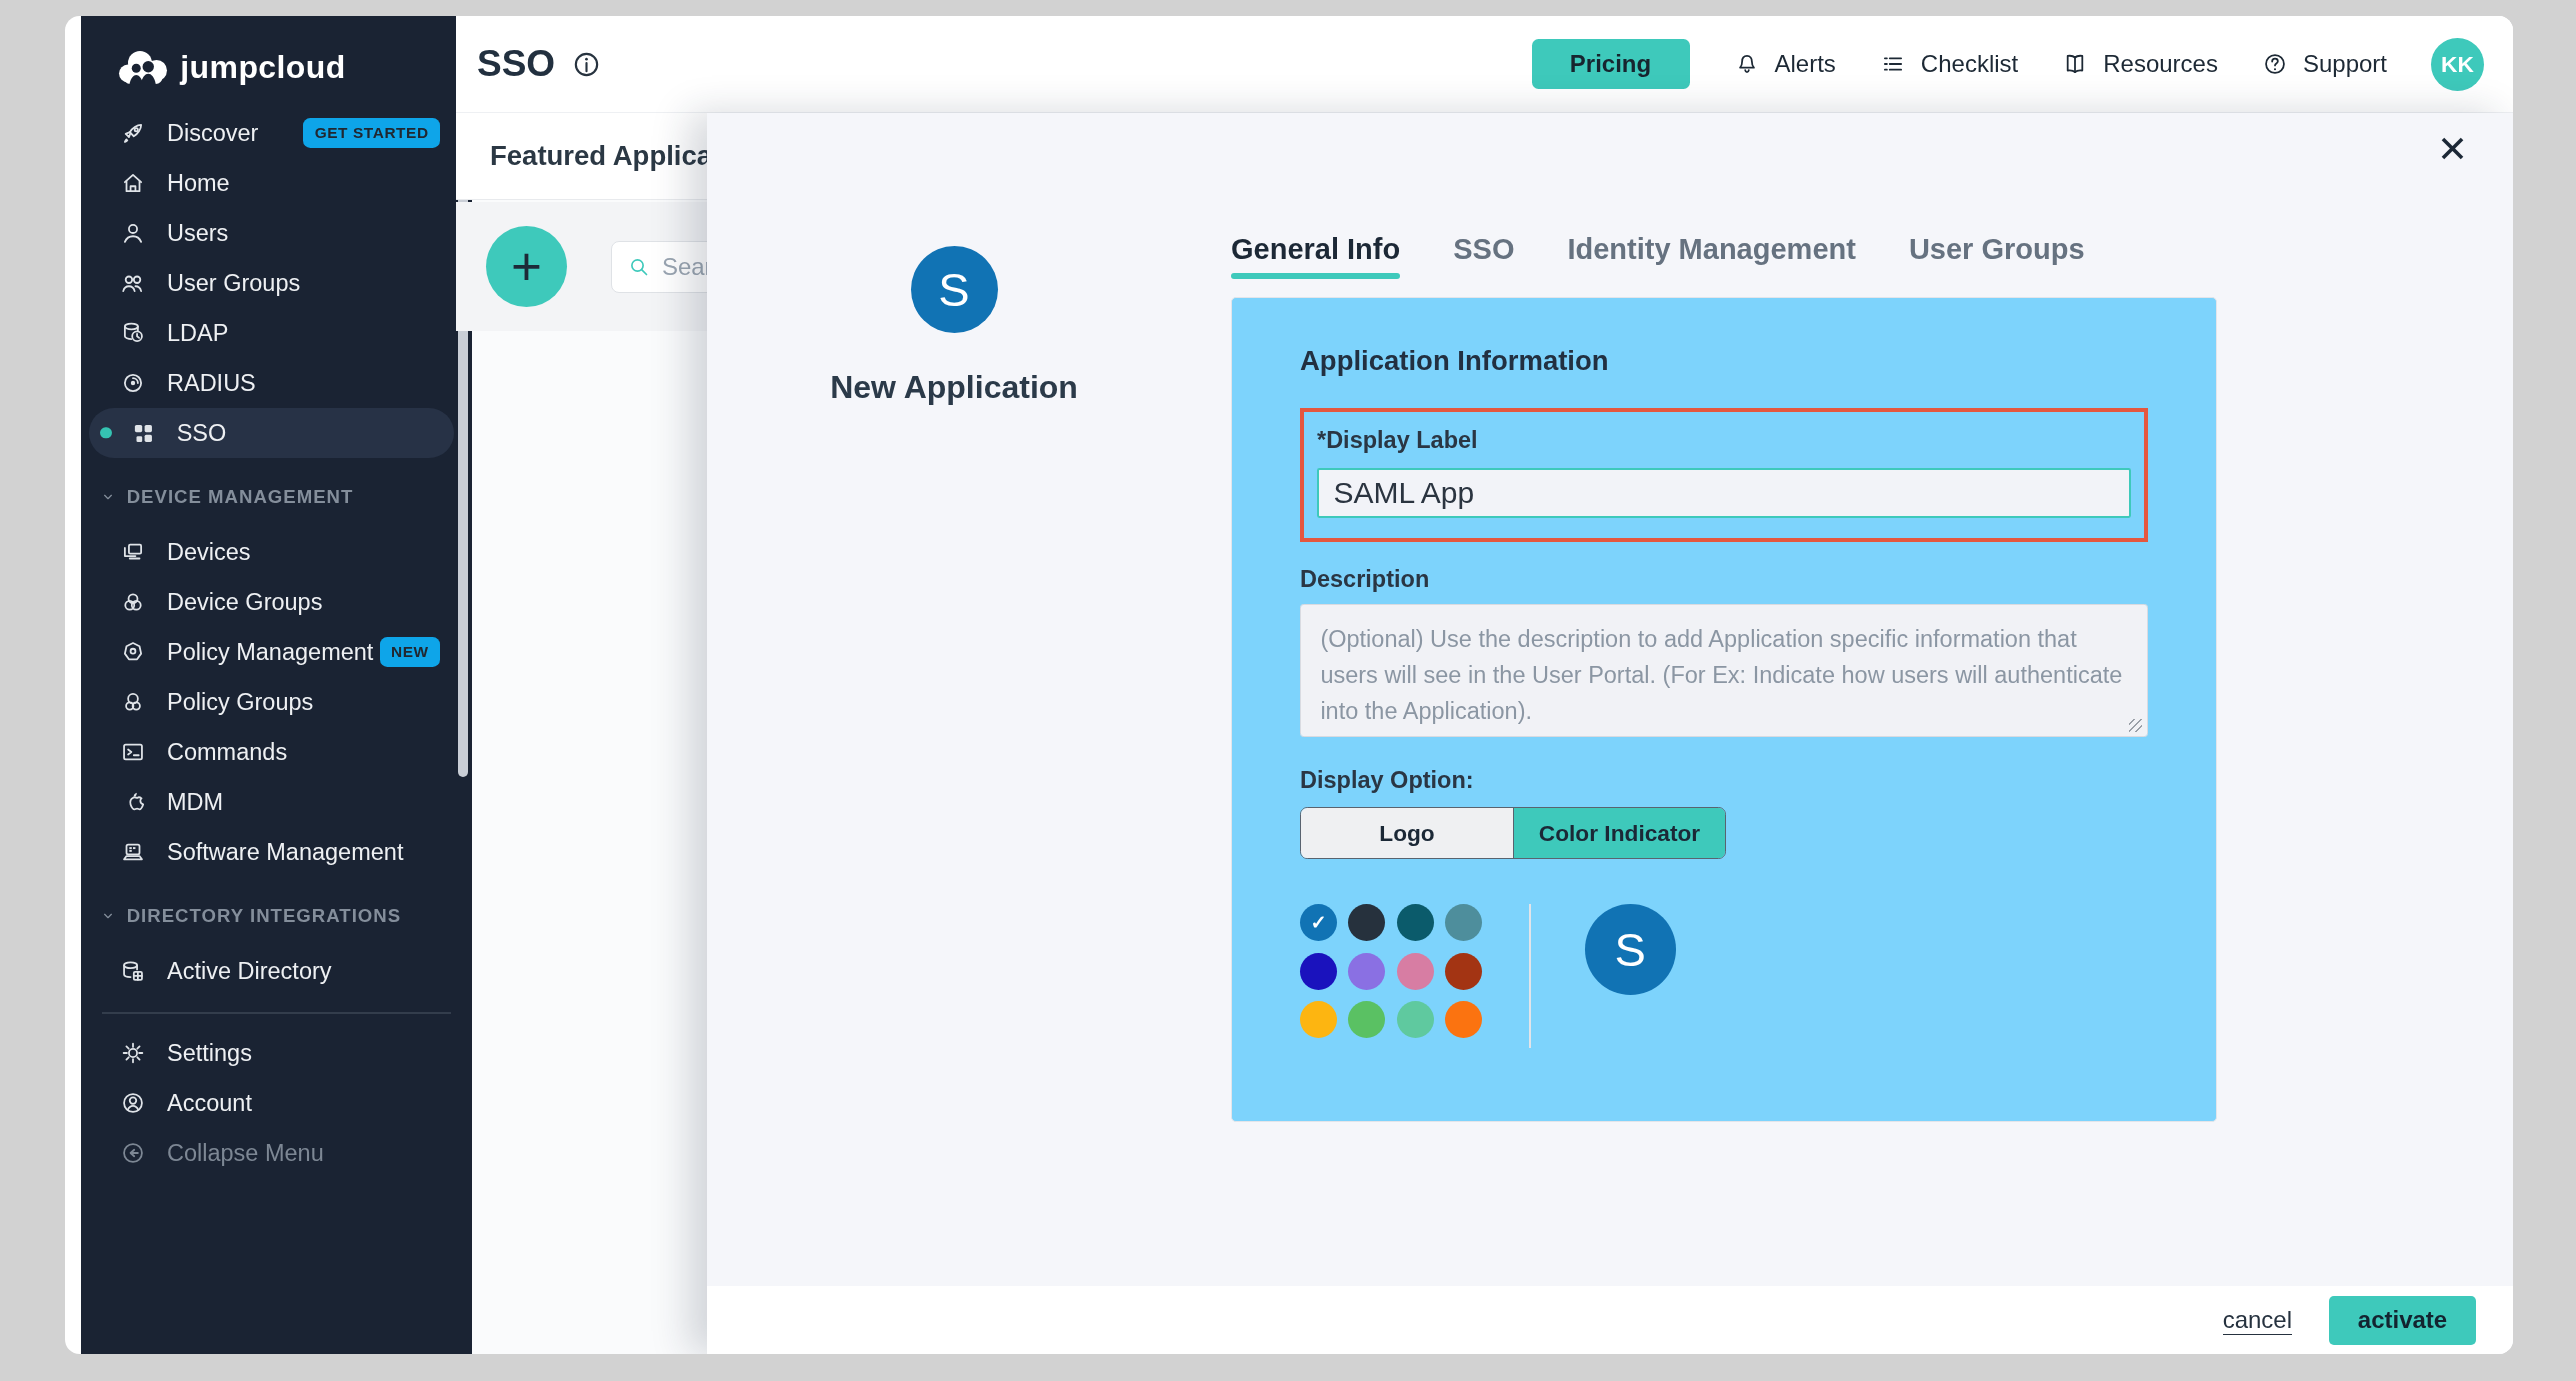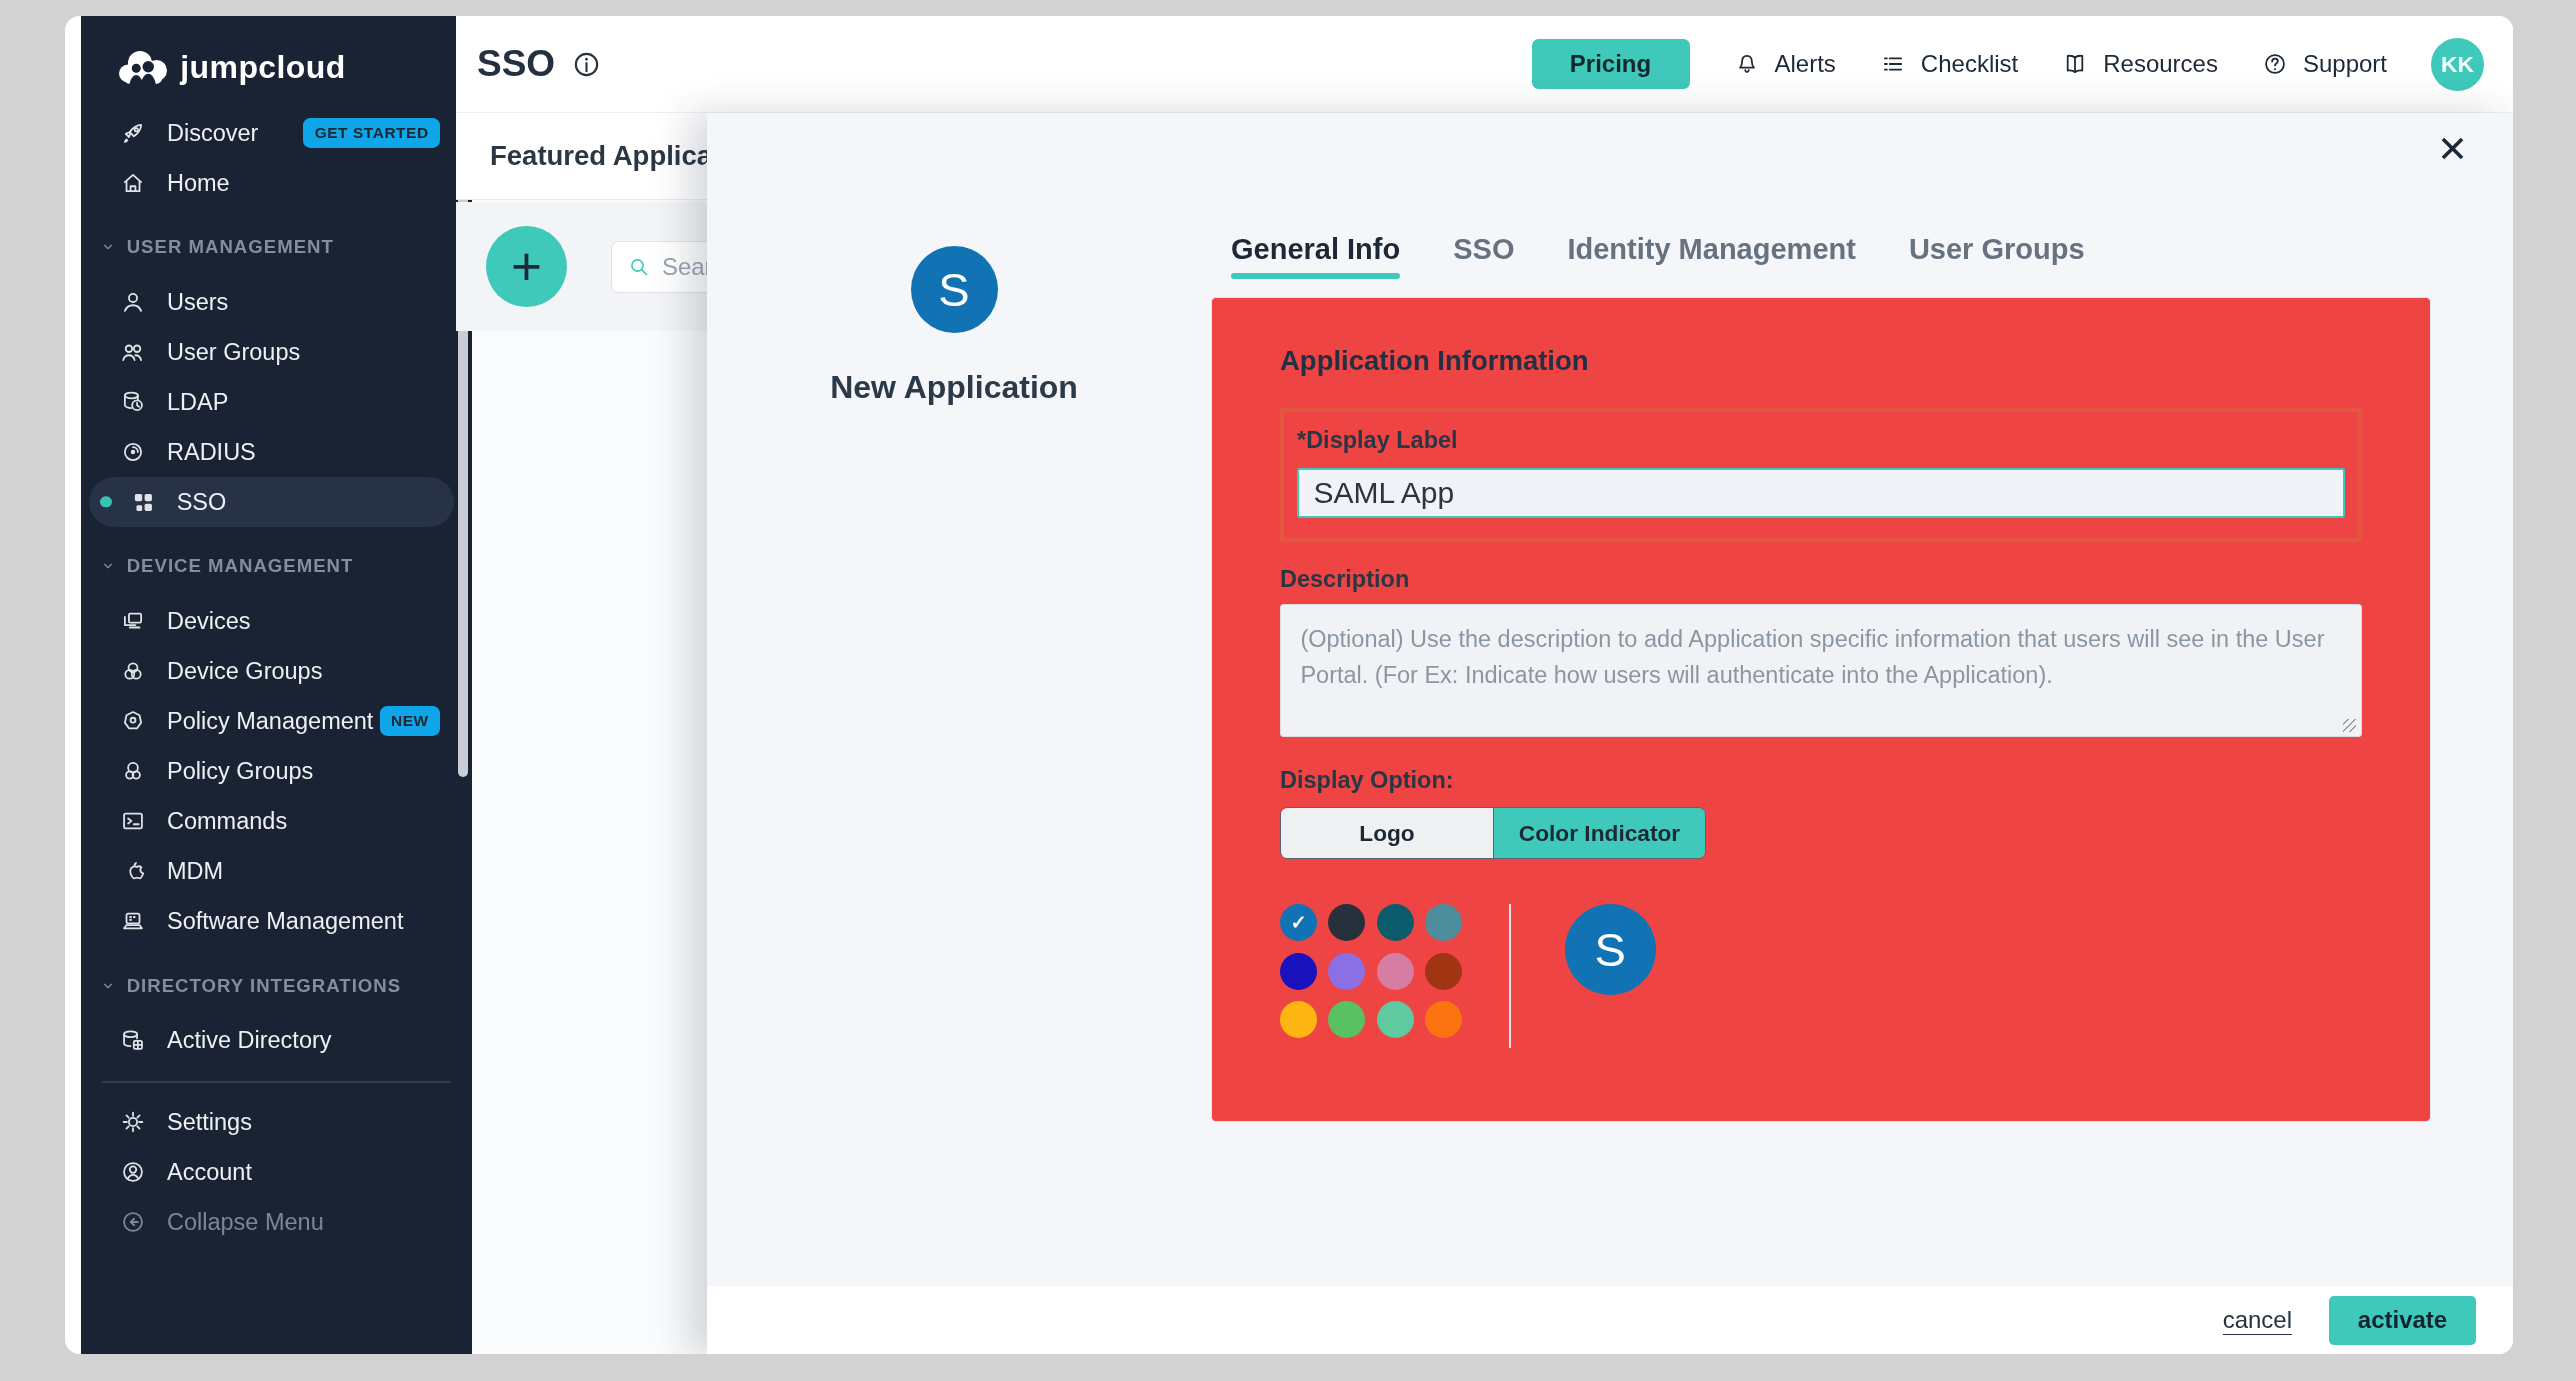--- a/index.html
+++ b/index.html
@@ -94,22 +94,22 @@
   .app-name { margin-top:36px; font-size:32px; font-weight:700; color:#2b3a49; }
 
   .tabs { position:absolute; left:524px; top:120px; display:flex; gap:53px; }
   .tab { font-size:29px; font-weight:600; color:#667280; cursor:pointer;
          padding-bottom:13px; position:relative; white-space:nowrap; }
   .tab.active { color:#1c2836; font-weight:700; }
   .tab .tab-underline { display:none; }
   .tab.active .tab-underline { display:block; position:absolute; left:0; right:0;
          bottom:0; height:5.7px; border-radius:3.2px; background:#3ec9bb; }
 
-  .card { position:absolute; left:504px; top:184px; width:1220px; height:825px;
-          background:#ef4444; border:1.6px solid #e3e5ea; border-radius:4.9px;
+  .card { position:absolute; left:524px; top:184px; width:986px; height:825px;
+          background:#7dd3fc; border:1.6px solid #e3e5ea; border-radius:4.9px;
           padding:47px 68px; }
   .card-heading { font-size:27.5px; font-weight:700; color:#223041; }
   .highlight-box { margin-top:31px; border:4px solid #e4573f; padding:14.6px 13px 19.4px 13px; }
   .field-label { font-size:23.5px; font-weight:600; color:#2a3644; }
   .text-input { margin-top:14.6px; width:100%; height:50px; background:#f2f3f8;
                 border:2.4px solid #3ec9bb; border-radius:2.4px; font-size:30px;
                 color:#2b3440; padding:0 14.6px; outline:none; font-family:inherit; }
   .desc-label { margin-top:24px; }
   .textarea-wrap { position:relative; margin-top:11.3px; }
   textarea.desc { width:100%; height:133px; background:#f1f2f6; border:1.6px solid #d9dbe1;
@@ -321,28 +321,20 @@
         <div class="nav-item">
           <span class="nav-icon">
             <svg viewBox="0 0 32 32" fill="none" stroke="currentColor" stroke-width="2.2" stroke-linecap="round" stroke-linejoin="round">
               <path d="M6 15L16 6l10 9"></path>
               <path d="M8 14v12h16V14"></path>
               <path d="M13 26v-6h6v6"></path>
             </svg>
           </span>
           <span class="nav-label">Home</span>
         </div>
-        <div class="nav-section">
-          <span class="chev">
-            <svg viewBox="0 0 32 32" fill="none" stroke="currentColor" stroke-width="2.2" stroke-linecap="round" stroke-linejoin="round">
-              <path d="M10 13l6 6 6-6"></path>
-            </svg>
-          </span>
-          <span>USER MANAGEMENT</span>
-        </div>
         <div class="nav-item">
           <span class="nav-icon">
             <svg viewBox="0 0 32 32" fill="none" stroke="currentColor" stroke-width="2.2" stroke-linecap="round" stroke-linejoin="round">
               <circle cx="16" cy="11" r="5"></circle>
               <path d="M6 27c2-5 6-7 10-7s8 2 10 7"></path>
             </svg>
           </span>
           <span class="nav-label">Users</span>
         </div>
         <div class="nav-item">

